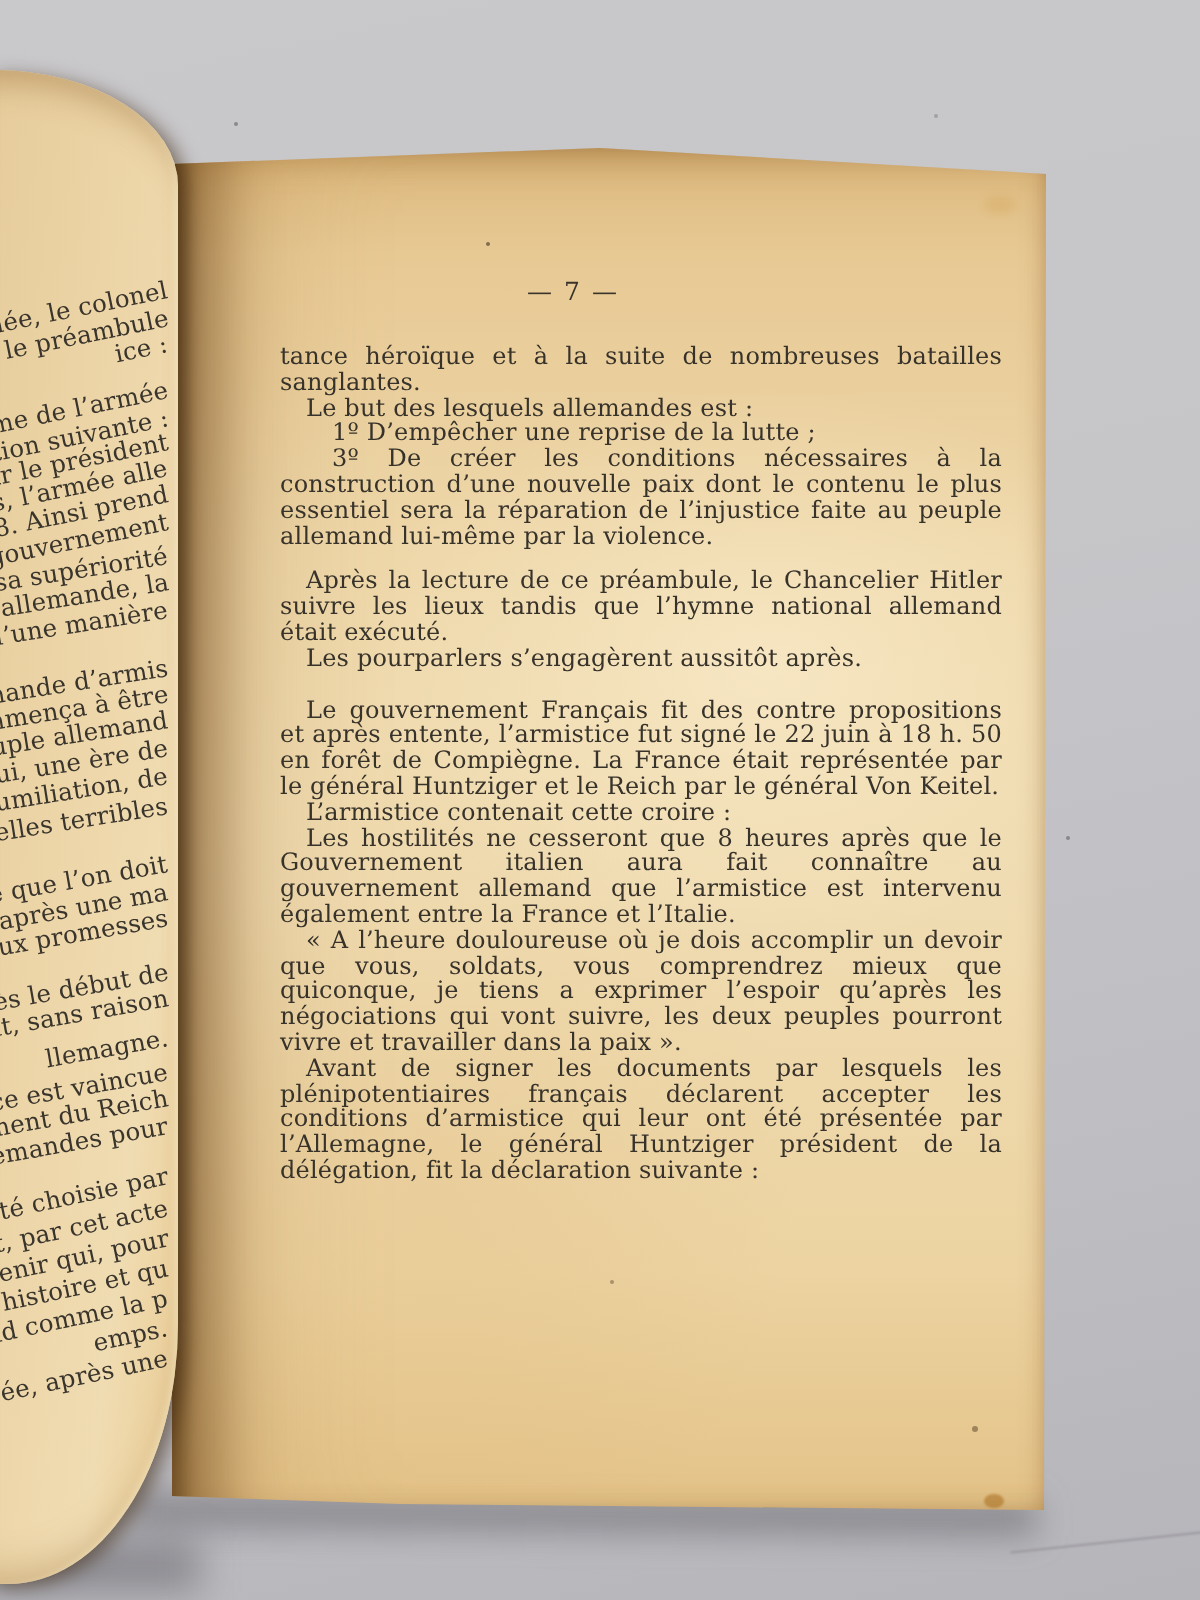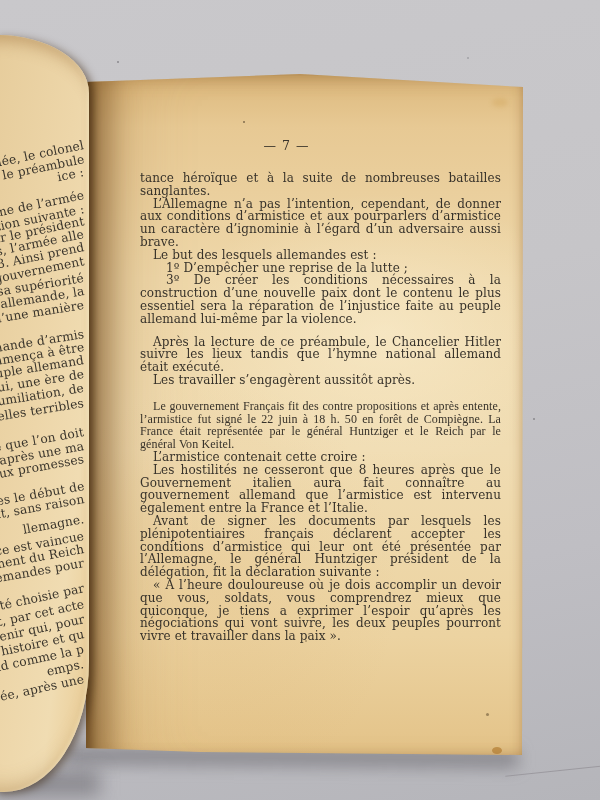--- a/index.html
+++ b/index.html
@@ -35,21 +35,21 @@
       inset 0 -12px 14px -9px rgba(145,100,50,.45);}
   .pagenum{position:absolute;top:66px;left:56px;width:361px;text-align:center;text-indent:-68px;
            font-size:12.5px;letter-spacing:1px;color:#3a342b;}
   .body-text{position:absolute;left:56px;top:100px;width:361px;
              font-size:12px;line-height:12.8px;color:#37322a;
              text-align:justify;letter-spacing:.1px;}
   .body-text p{margin:0;padding:0;}
   .body-text p.ind{text-indent:13px;}
   .body-text p.item{text-indent:26px;}
   .body-text p.gapA{margin-top:10px;}
-  .body-text p.gapB{margin-top:13px;font-family:Liberation Serif, serif;}
+  .body-text p.gapB{margin-top:13px;}
   .speck{position:absolute;border-radius:50%;}
   .speck.s1{left:159px;top:49px;width:2px;height:2px;background:rgba(74,60,40,.65);}
   .speck.s2{left:280px;top:146px;width:2px;height:2px;background:rgba(90,72,46,.5);}
   .speck.s3{left:221px;top:568px;width:2px;height:2px;background:rgba(90,72,46,.45);}
   .speck.s4{left:408px;top:675px;width:10px;height:7px;background:rgba(168,108,28,.55);filter:blur(.6px);}
   .speck.s5{left:402px;top:641px;width:3px;height:3px;background:rgba(96,76,48,.55);}
   .speck.s6{left:408px;top:26px;width:16px;height:9px;background:rgba(205,158,80,.3);filter:blur(2px);}
 
   
   .left-page{position:absolute;left:-8px;top:35px;width:97px;height:757px;overflow:hidden;
@@ -75,31 +75,30 @@
   <div class="left-shadow"></div>
   <div class="backdrop-crease"></div>
   <div class="bg-speck g1"></div>
   <div class="bg-speck g2"></div>
   <div class="bg-speck g3"></div>
 
   <div class="right-page">
     <div class="pagenum">— 7 —</div>
     <div class="body-text">
       <p class="cont">tance héroïque et à la suite de nombreuses batailles sanglantes.</p>
-      <p class="ind">L’Allemagne n’a pas l’intention, cependant, de donner aux conditions d’armistice et aux pourparlers d’armistice un caractère d’ignominie à l’égard d’un adversaire aussi brave.</p>
       <p class="ind">Le but des lesquels allemandes est :</p>
       <p class="item">1º D’empêcher une reprise de la lutte ;</p>
       <p class="item">3º De créer les conditions nécessaires à la construction d’une nouvelle paix dont le contenu le plus essentiel sera la réparation de l’injustice faite au peuple allemand lui-même par la violence.</p>
       <p class="ind gapA">Après la lecture de ce préambule, le Chancelier Hitler suivre les lieux tandis que l’hymne national allemand était exécuté.</p>
-      <p class="ind">Les travailler s’engagèrent aussitôt après.</p>
+      <p class="ind">Les pourparlers s’engagèrent aussitôt après.</p>
       <p class="ind gapB">Le gouvernement Français fit des contre propositions et après entente, l’armistice fut signé le 22 juin à 18 h. 50 en forêt de Compiègne. La France était représentée par le général Huntziger et le Reich par le général Von Keitel.</p>
       <p class="ind">L’armistice contenait cette croire :</p>
       <p class="ind">Les hostilités ne cesseront que 8 heures après que le Gouvernement italien aura fait connaître au gouvernement allemand que l’armistice est intervenu également entre la France et l’Italie.</p>
+      <p class="ind">« A l’heure douloureuse où je dois accomplir un devoir que vous, soldats, vous comprendrez mieux que quiconque, je tiens a exprimer l’espoir qu’après les négociations qui vont suivre, les deux peuples pourront vivre et travailler dans la paix ».</p>
       <p class="ind">Avant de signer les documents par lesquels les plénipotentiaires français déclarent accepter les conditions d’armistice qui leur ont été présentée par l’Allemagne, le général Huntziger président de la délégation, fit la déclaration suivante :</p>
-      <p class="ind">« A l’heure douloureuse où je dois accomplir un devoir que vous, soldats, vous comprendrez mieux que quiconque, je tiens a exprimer l’espoir qu’après les négociations qui vont suivre, les deux peuples pourront vivre et travailler dans la paix ».</p>
     </div>
     <div class="speck s1"></div>
     <div class="speck s2"></div>
     <div class="speck s3"></div>
     <div class="speck s4"></div>
     <div class="speck s5"></div>
     <div class="speck s6"></div>
   </div>
 
   <div class="left-page">

